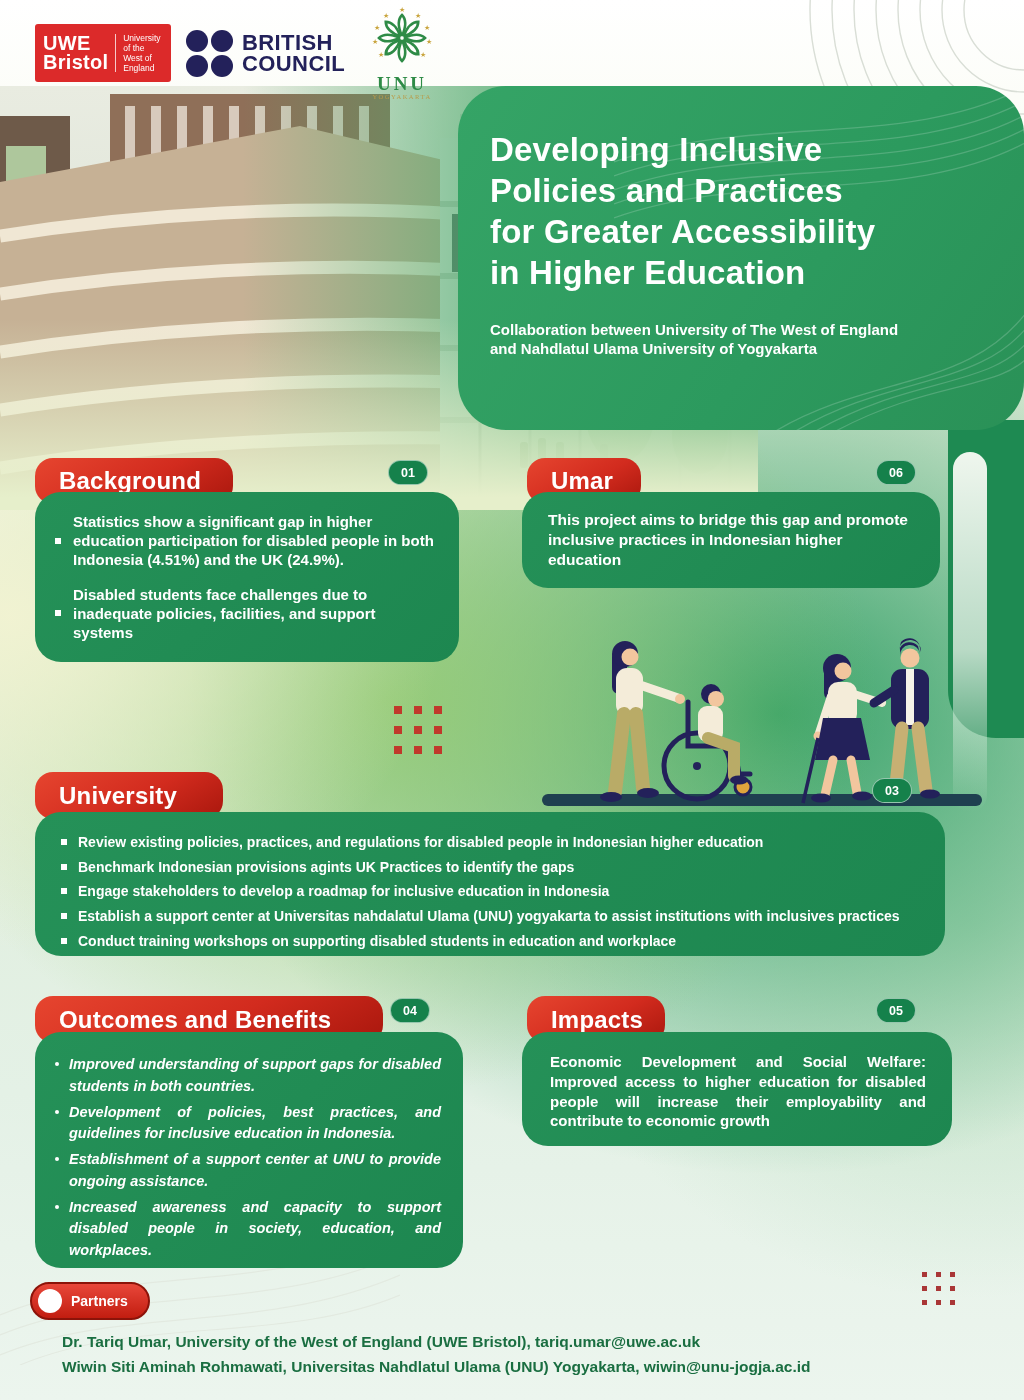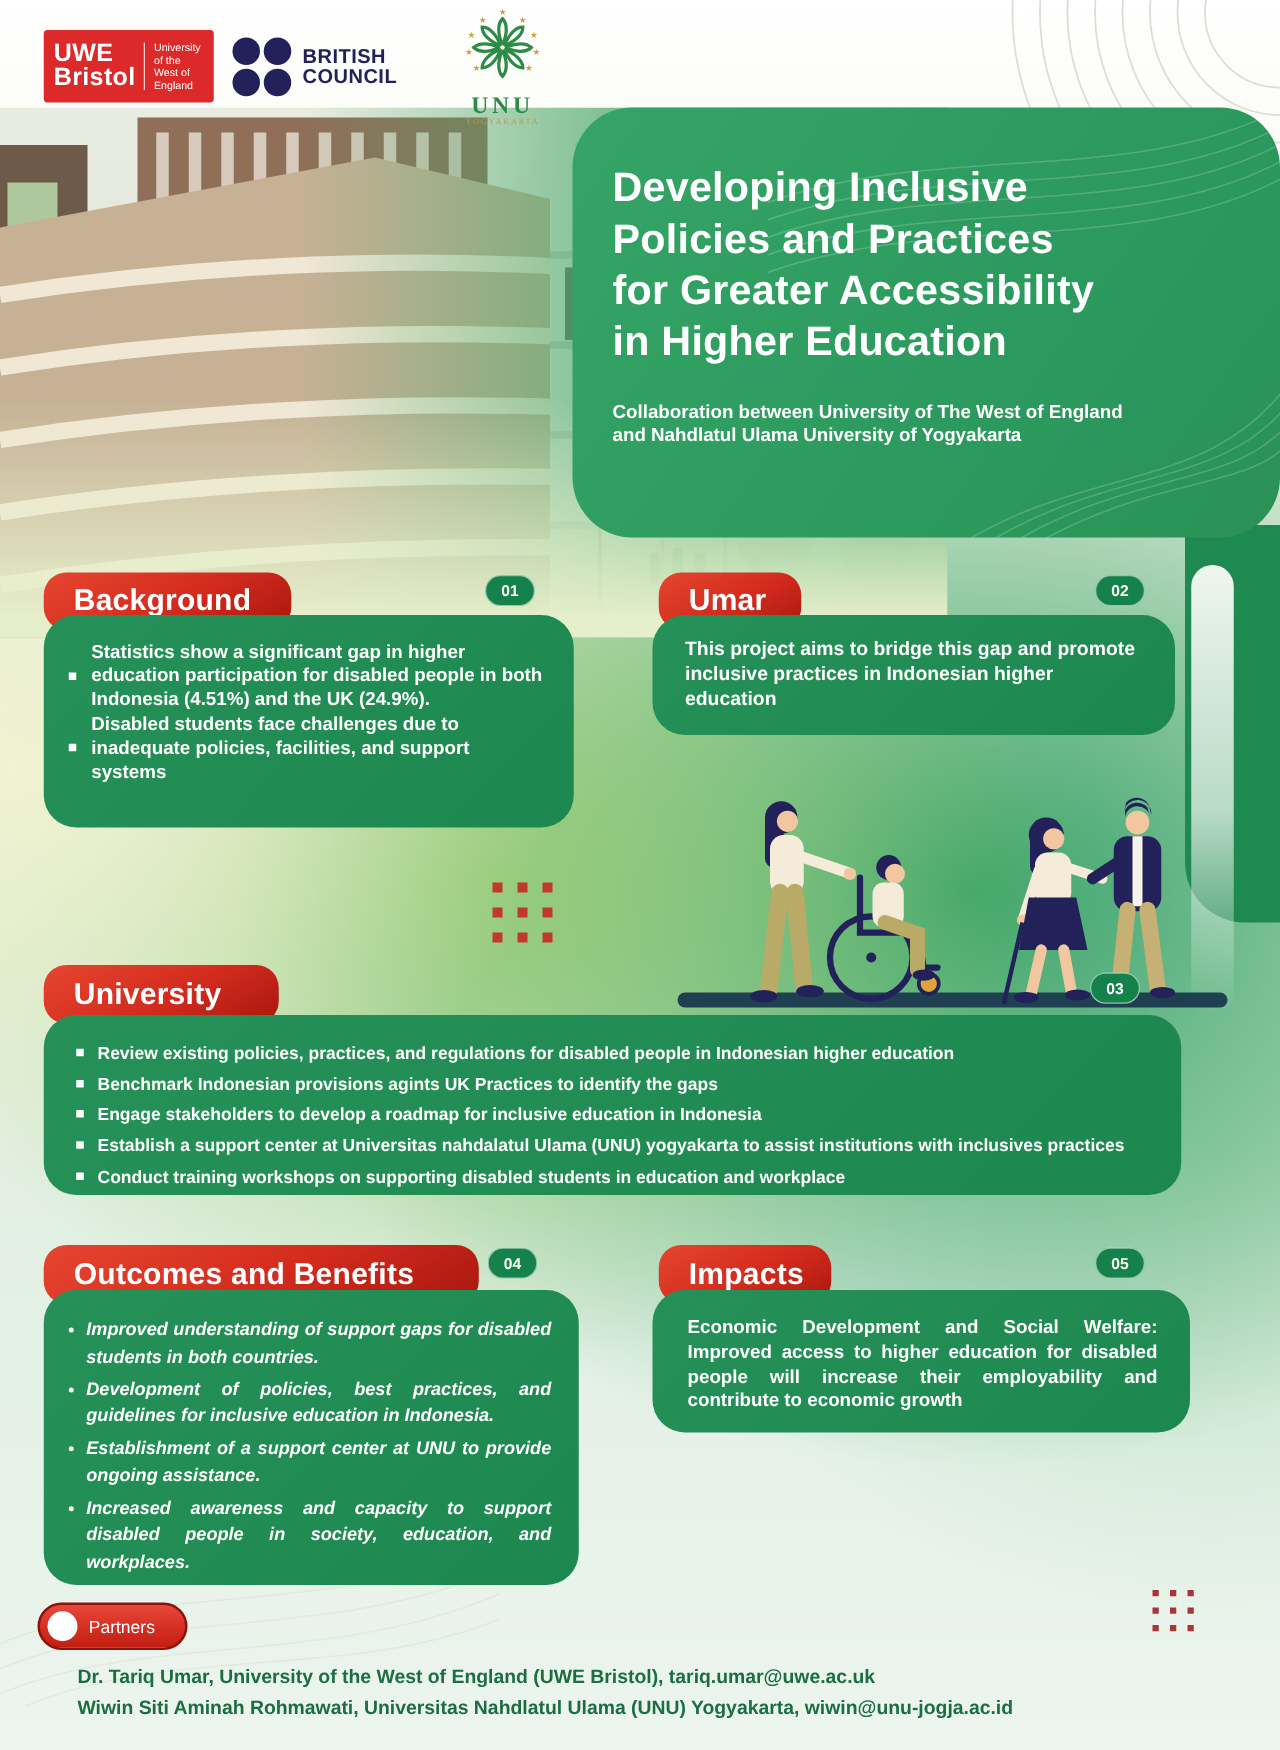--- a/index.html
+++ b/index.html
@@ -16,21 +16,21 @@
   .abs{position:absolute;}
   
   .logo-uwe{left:35px;top:24px;width:136px;height:58px;background:#dc2a2a;border-radius:3px;
     display:flex;align-items:center;padding:0 8px;box-sizing:border-box;z-index:5;}
   .uwe-name{color:#fff;font-weight:bold;font-size:20px;line-height:.95;letter-spacing:.3px;}
   .uwe-div{width:1px;height:38px;background:rgba(255,255,255,.75);margin:0 7px;}
   .uwe-tag{color:#fff;font-size:8.5px;line-height:1.18;width:52px;}
   .logo-bc{left:186px;top:30px;display:flex;align-items:center;gap:9px;z-index:5;}
   .bc-dots{display:grid;grid-template-columns:22px 22px;grid-auto-rows:22px;gap:3px;}
   .bc-dots span{width:22px;height:22px;border-radius:50%;background:#23215a;}
-  .bc-name{color:#23215a;font-weight:bold;font-size:16px;line-height:.95;letter-spacing:.4px;}
+  .bc-name{color:#23215a;font-weight:bold;font-size:22px;line-height:.95;letter-spacing:.4px;}
   .logo-unu{left:350px;top:6px;width:104px;text-align:center;z-index:5;}
   .unu-acro{font-family:"Liberation Serif",serif;font-weight:bold;color:#2e8b46;font-size:19px;letter-spacing:3px;line-height:1;}
   .unu-city{font-family:"Liberation Serif",serif;color:#b89b4a;font-size:6.5px;letter-spacing:1.5px;}
   
   .arcs-tr{right:0;top:0;z-index:0;}
   .arcs-bl{left:0;top:1215px;z-index:0;opacity:.7;}
   .photo{left:0;top:86px;z-index:1;}
   .title-card{left:458px;top:86px;width:566px;height:344px;background:linear-gradient(125deg,#35a466 0%,#2c9a5e 60%,#2a9157 100%);
     border-radius:48px;z-index:2;box-sizing:border-box;padding:44px 30px 0 32px;overflow:hidden;}
   .title-line{color:#fff;font-weight:bold;font-size:33px;line-height:1.24;letter-spacing:.2px;position:relative;z-index:2;}
@@ -49,37 +49,37 @@
     color:#fff;font-weight:bold;font-size:24px;display:flex;align-items:center;padding-left:24px;
     box-sizing:border-box;z-index:3;letter-spacing:.2px;margin-top:11px;}
   .badge{width:40px;height:25px;background:#15814b;border:1.5px solid rgba(255,255,255,.55);
     border-radius:14px;color:#fff;font-weight:bold;font-size:12.5px;display:flex;align-items:center;
     justify-content:center;z-index:5;box-sizing:border-box;}
   .gcard{background:linear-gradient(135deg,#259158 0%,#1d8750 100%);border-radius:26px;z-index:4;
     box-sizing:border-box;color:#fff;font-weight:bold;}
   .b-row{display:flex;gap:12px;}
   .sq{flex:0 0 auto;width:6px;height:6px;background:#fff;}
   .dot{flex:0 0 auto;width:4px;height:4px;border-radius:50%;background:#fff;margin-top:8px;}
-  .card-bg{left:35px;top:492px;width:424px;height:170px;padding:20px 22px 0 20px;display:flex;flex-direction:column;}
+  .card-bg{left:35px;top:492px;width:424px;height:170px;padding:20px 22px 0 20px;display:flex;flex-direction:column;gap:15px;}
   .card-bg .b-row{align-items:center;}
   .card-bg .txt{font-size:15px;line-height:1.28;}
   .card-aims{left:522px;top:492px;width:418px;height:96px;display:flex;align-items:center;padding:0 26px;font-size:15.5px;line-height:1.3;}
   .card-obj{left:35px;top:812px;width:910px;height:144px;padding:21px 12px 0 26px;display:flex;flex-direction:column;gap:6.5px;}
   .card-obj .b-row{align-items:center;gap:11px;}
   .card-obj .txt{font-size:14px;line-height:1.3;white-space:nowrap;}
   .card-out{left:35px;top:1032px;width:428px;height:236px;padding:22px 22px 0 20px;display:flex;flex-direction:column;gap:4px;font-style:italic;}
   .card-out .b-row{align-items:flex-start;gap:10px;}
   .card-out .txt{font-size:14.5px;line-height:1.5;text-align:justify;font-weight:600;}
   .card-imp{left:522px;top:1032px;width:430px;height:114px;padding:20px 26px 0 28px;font-size:15px;line-height:1.32;text-align:justify;}
   
   .partners{left:30px;top:1282px;width:120px;height:38px;border-radius:20px;
     background:linear-gradient(180deg,#e8473a 0%,#c21d10 100%);border:2px solid #8c1309;
     display:flex;align-items:center;gap:9px;padding-left:6px;box-sizing:border-box;z-index:3;}
   .partners .circ{width:24px;height:24px;border-radius:50%;background:#fff;}
-  .partners .lbl{color:#fff;font-weight:normal;font-size:14px;}
+  .partners .lbl{color:#fff;font-weight:bold;font-size:14px;}
   .contacts{left:62px;top:1330px;width:880px;z-index:3;}
   .contacts div{color:#1a6e41;font-weight:bold;font-size:15.5px;line-height:1.6;}
   .illu{left:536px;top:606px;z-index:2;}
 </style>
 </head>
 <body>
 
 <div class="page">
 
   <svg class="abs arcs-tr" width="320" height="230" viewBox="0 0 320 230">
@@ -268,21 +268,21 @@
       <span class="sq"></span>
       <span class="txt">Statistics show a significant gap in higher education participation for disabled people in both Indonesia (4.51%) and the UK (24.9%).</span>
     </div>
     <div class="b-row">
       <span class="sq"></span>
       <span class="txt">Disabled students face challenges due to inadequate policies, facilities, and support systems</span>
     </div>
   </div>
 
   <div class="abs hdr" style="left:527px;top:447px;width:114px;height:46px;">Umar</div>
-  <div class="abs badge" style="left:876px;top:460px;">02</div>
+  <div class="abs badge" style="left:876px;top:460px;">06</div>
   <div class="abs gcard card-aims">
     <span>This project aims to bridge this gap and promote inclusive practices in Indonesian higher education</span>
   </div>
 
   <div class="abs dots-grid dots-mid">
     <span></span>
       <span></span>
       <span></span>
       <span></span>
       <span></span>

